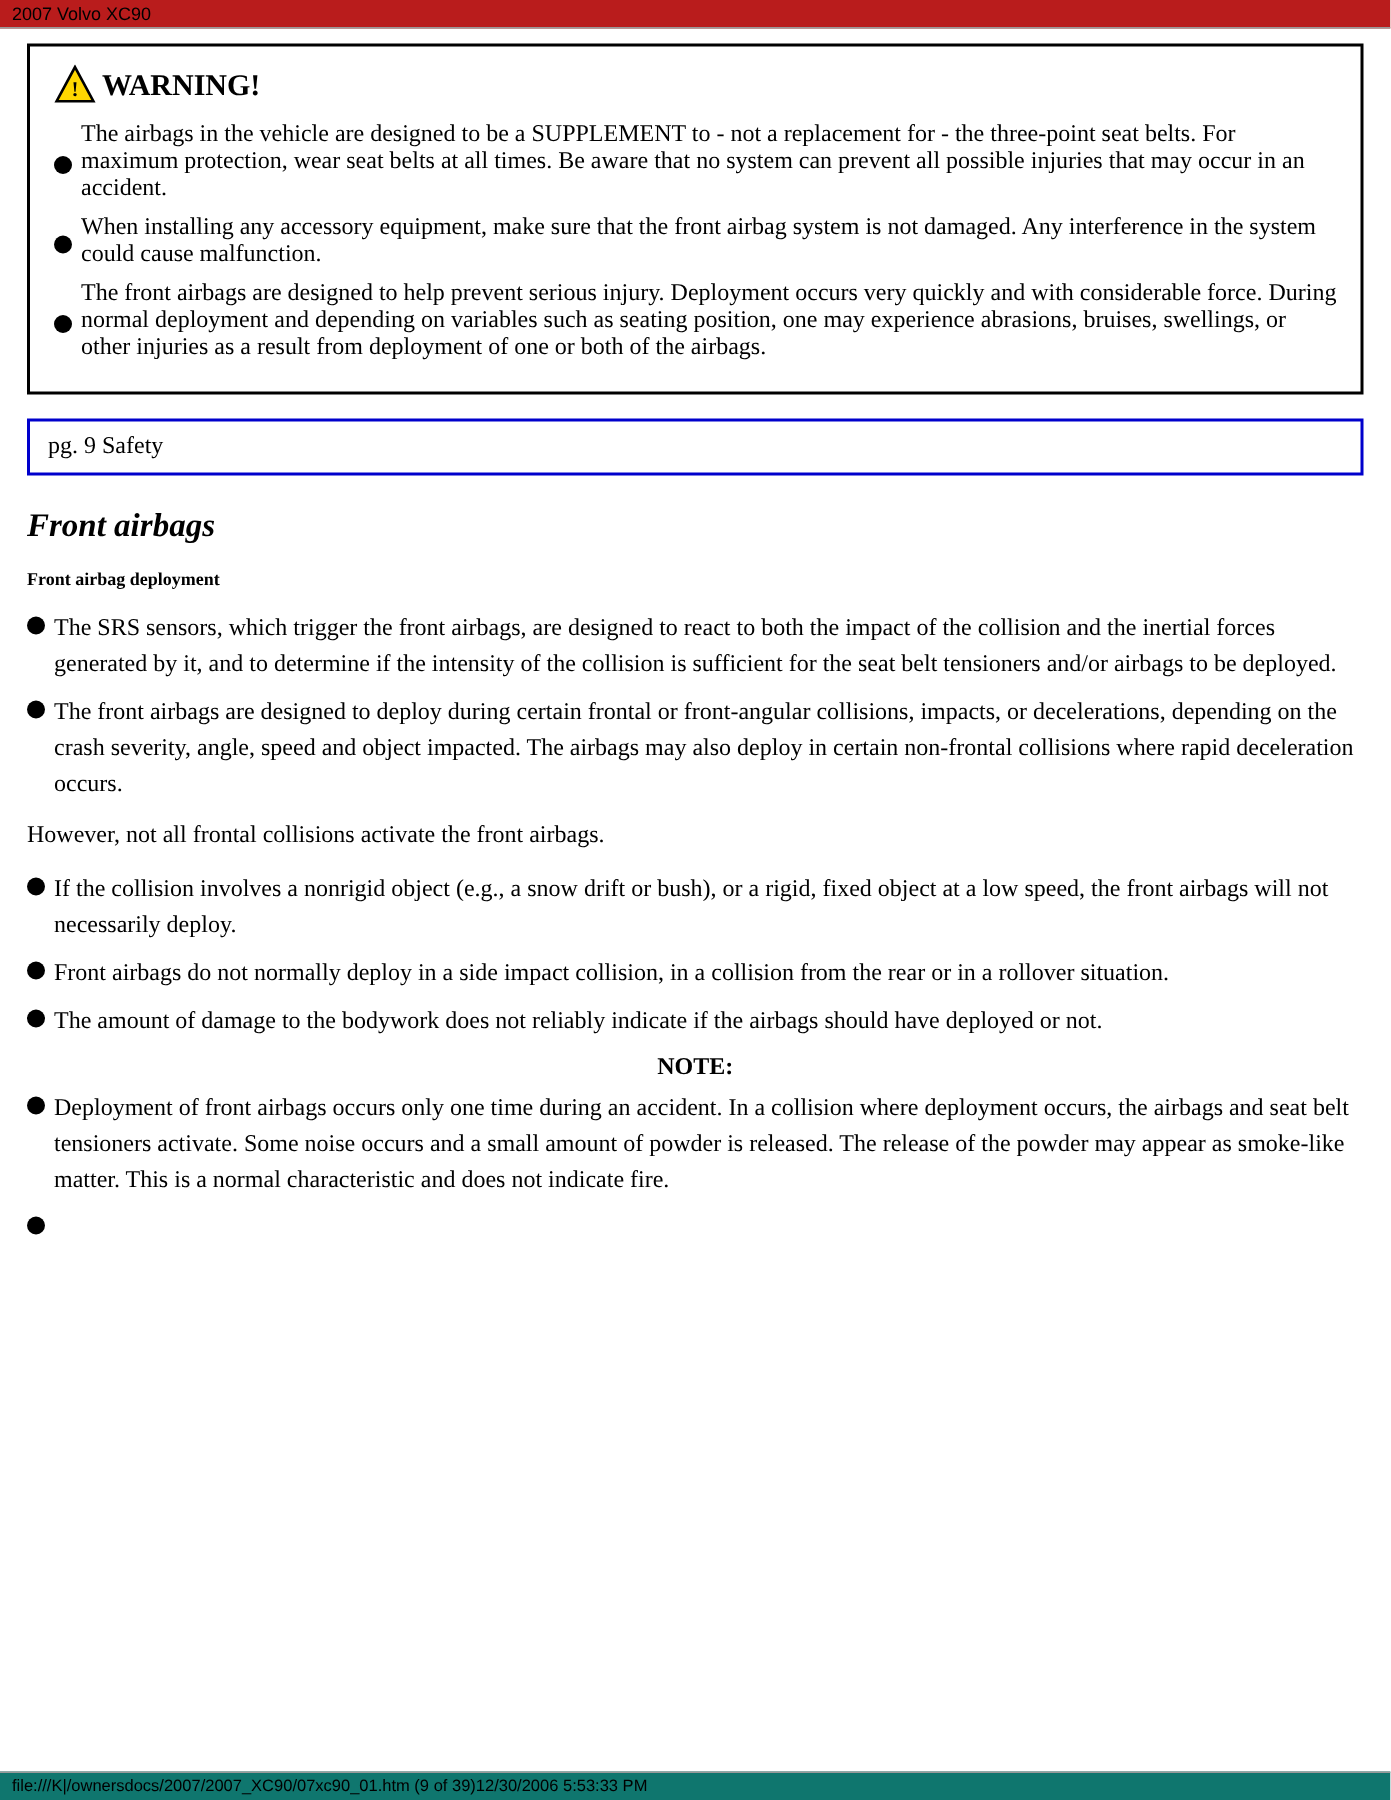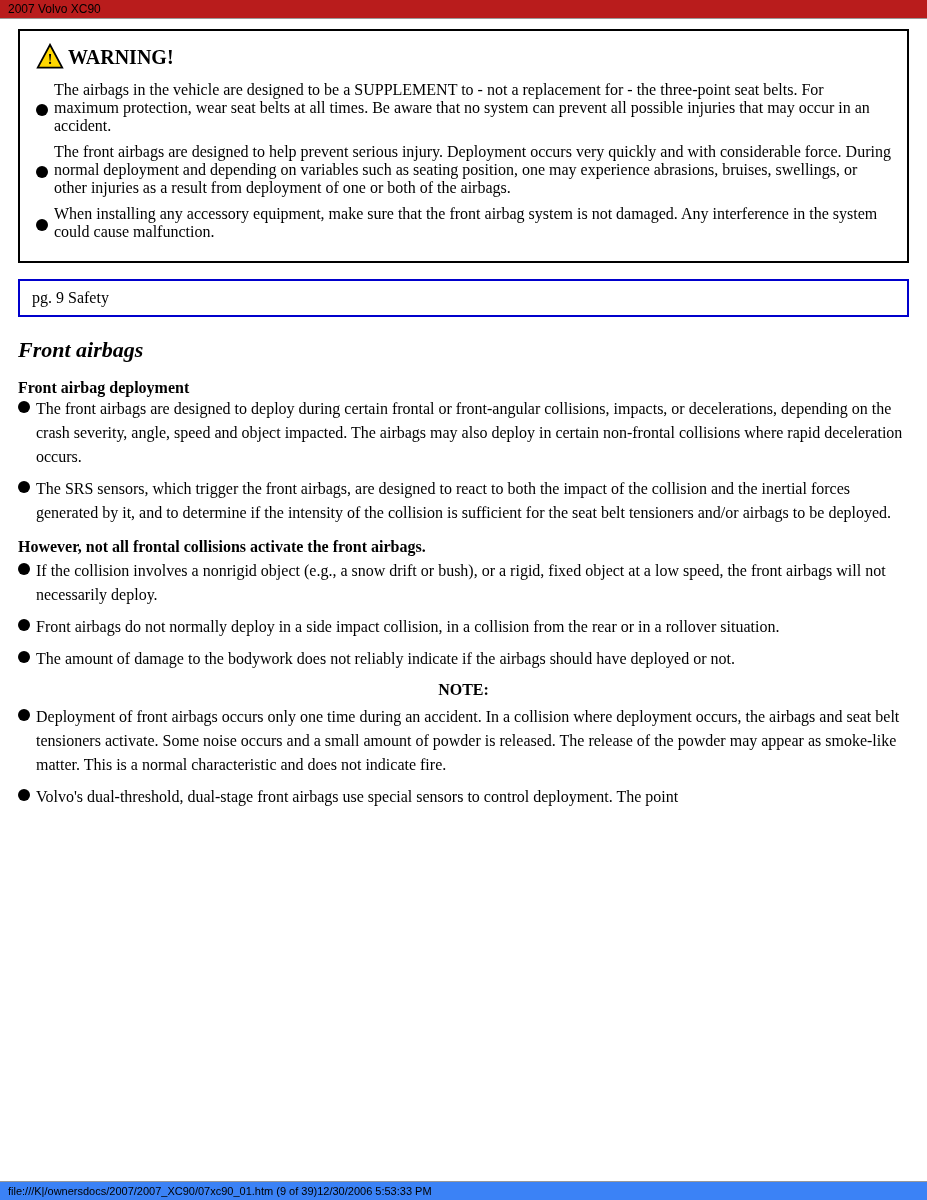--- a/index.html
+++ b/index.html
@@ -82,29 +82,28 @@
     }
 
     .section-title {
       font-size: 22px;
       font-weight: bold;
       margin-bottom: 16px;
       font-style: italic;
     }
 
     .subsection-title {
-      font-size: 16px;
-      font-weight: bold;
-      margin-bottom: 0;
+      font-size: 12px;
+      font-weight: bold;
+      margin-bottom: 13px;
     }
 
     .body-text {
-      margin-bottom: 0;
+      margin-bottom: 12px;
       line-height: 1.5;
-      font-weight: bold;
     }
 
     .bullet-list {
       list-style: none;
       padding: 0;
       margin-bottom: 10px;
     }
 
     .bullet-list li {
       display: flex;
@@ -119,21 +118,21 @@
       margin-bottom: 6px;
       margin-top: 10px;
       text-align: center;
     }
 
     .footer-bar {
       position: absolute;
       bottom: 0;
       left: 0;
       right: 0;
-      background: #3b82f6;
+      background: #0f766e;
       font-size: 11px;
       font-family: Arial, sans-serif;
       padding: 3px 8px;
       border-top: 1px solid #999;
     }
   </style>
 </head>
 <body>
 
 <div class="browser-title-bar">
@@ -151,47 +150,47 @@
       <span>WARNING!</span>
     </div>
     <div class="warning-body">
       <ul>
         <li>
           <span class="bullet"></span>
           <span>The airbags in the vehicle are designed to be a SUPPLEMENT to - not a replacement for - the three-point seat belts. For maximum protection, wear seat belts at all times. Be aware that no system can prevent all possible injuries that may occur in an accident.</span>
         </li>
         <li>
           <span class="bullet"></span>
-          <span>The front airbags are designed to help prevent serious injury. Deployment occurs very quickly and with considerable force. During normal deployment and depending on variables such as seating position, one may experience abrasions, bruises, swellings, or other injuries as a result from deployment of one or both of the airbags.</span>
+          <span>When installing any accessory equipment, make sure that the front airbag system is not damaged. Any interference in the system could cause malfunction.</span>
         </li>
         <li>
           <span class="bullet"></span>
-          <span>When installing any accessory equipment, make sure that the front airbag system is not damaged. Any interference in the system could cause malfunction.</span>
+          <span>The front airbags are designed to help prevent serious injury. Deployment occurs very quickly and with considerable force. During normal deployment and depending on variables such as seating position, one may experience abrasions, bruises, swellings, or other injuries as a result from deployment of one or both of the airbags.</span>
         </li>
       </ul>
     </div>
   </div>
 
   <div class="page-ref-box">
     <span>pg. 9 Safety</span>
   </div>
 
   <h1 class="section-title">Front airbags</h1>
 
   <p class="subsection-title">Front airbag deployment</p>
 
   <ul class="bullet-list">
     <li>
       <span class="bullet"></span>
+      <span>The SRS sensors, which trigger the front airbags, are designed to react to both the impact of the collision and the inertial forces generated by it, and to determine if the intensity of the collision is sufficient for the seat belt tensioners and/or airbags to be deployed.</span>
+    </li>
+    <li>
+      <span class="bullet"></span>
       <span>The front airbags are designed to deploy during certain frontal or front-angular collisions, impacts, or decelerations, depending on the crash severity, angle, speed and object impacted. The airbags may also deploy in certain non-frontal collisions where rapid deceleration occurs.</span>
     </li>
-    <li>
-      <span class="bullet"></span>
-      <span>The SRS sensors, which trigger the front airbags, are designed to react to both the impact of the collision and the inertial forces generated by it, and to determine if the intensity of the collision is sufficient for the seat belt tensioners and/or airbags to be deployed.</span>
-    </li>
   </ul>
 
   <p class="body-text">However, not all frontal collisions activate the front airbags.</p>
 
   <ul class="bullet-list">
     <li>
       <span class="bullet"></span>
       <span>If the collision involves a nonrigid object (e.g., a snow drift or bush), or a rigid, fixed object at a low speed, the front airbags will not necessarily deploy.</span>
     </li>
     <li>
@@ -206,21 +205,20 @@
 
   <p class="note-title">NOTE:</p>
 
   <ul class="bullet-list">
     <li>
       <span class="bullet"></span>
       <span>Deployment of front airbags occurs only one time during an accident. In a collision where deployment occurs, the airbags and seat belt tensioners activate. Some noise occurs and a small amount of powder is released. The release of the powder may appear as smoke-like matter. This is a normal characteristic and does not indicate fire.</span>
     </li>
     <li>
       <span class="bullet"></span>
-      <span>Volvo's dual-threshold, dual-stage front airbags use special sensors to control deployment. The point</span>
     </li>
   </ul>
 
 </div>
 
 <div class="footer-bar">
   <span>file:///K|/ownersdocs/2007/2007_XC90/07xc90_01.htm (9 of 39)12/30/2006 5:53:33 PM</span>
 </div>
 
 </body></html>

